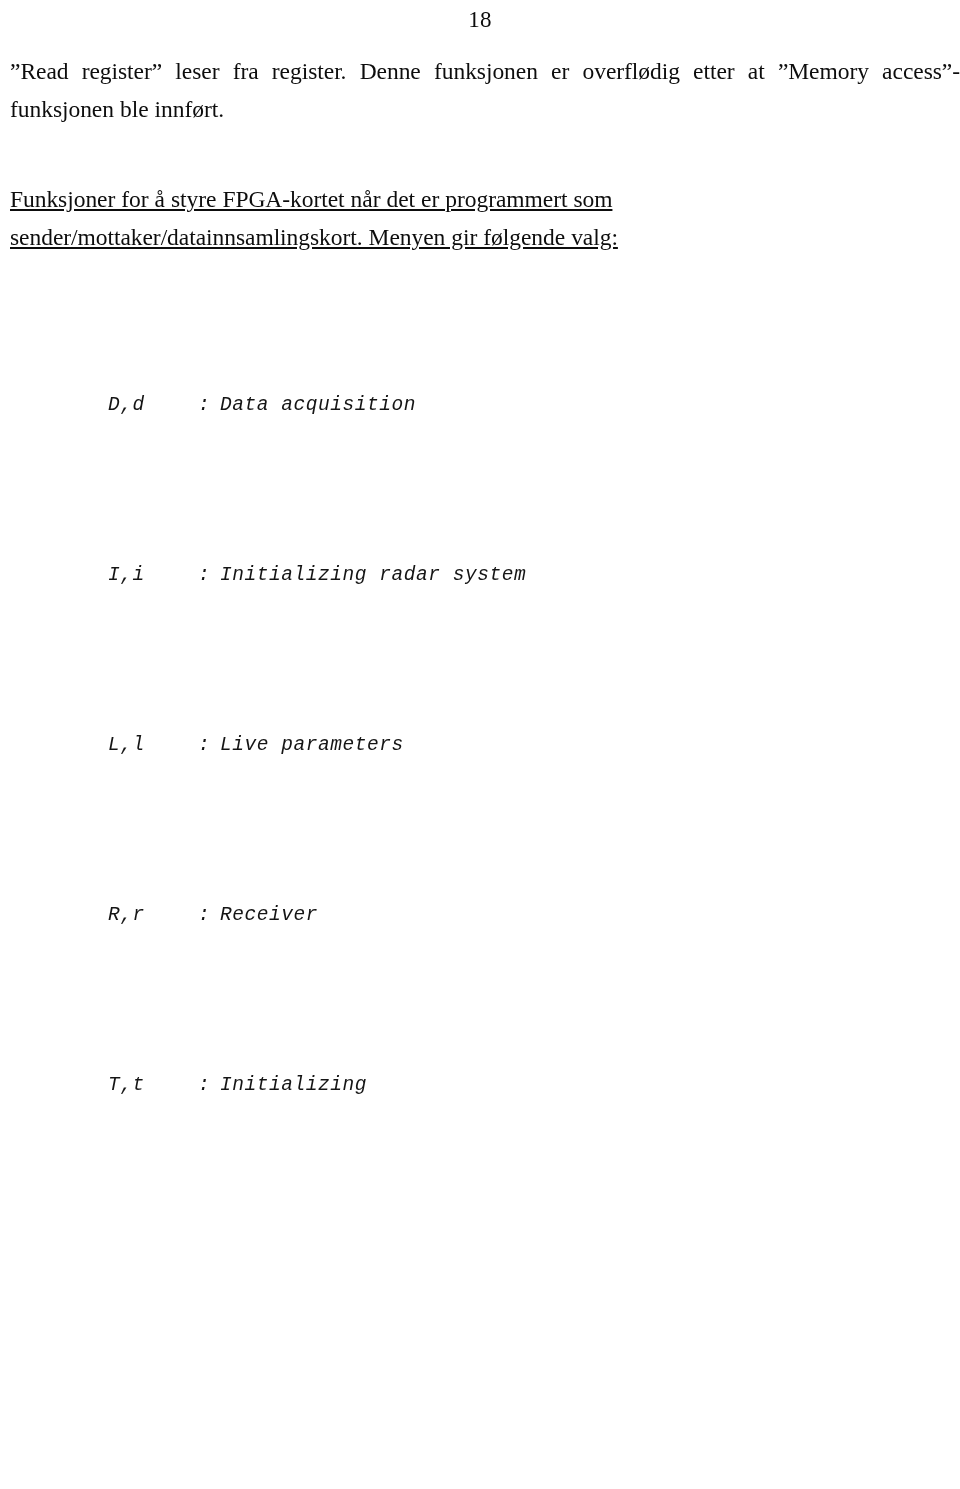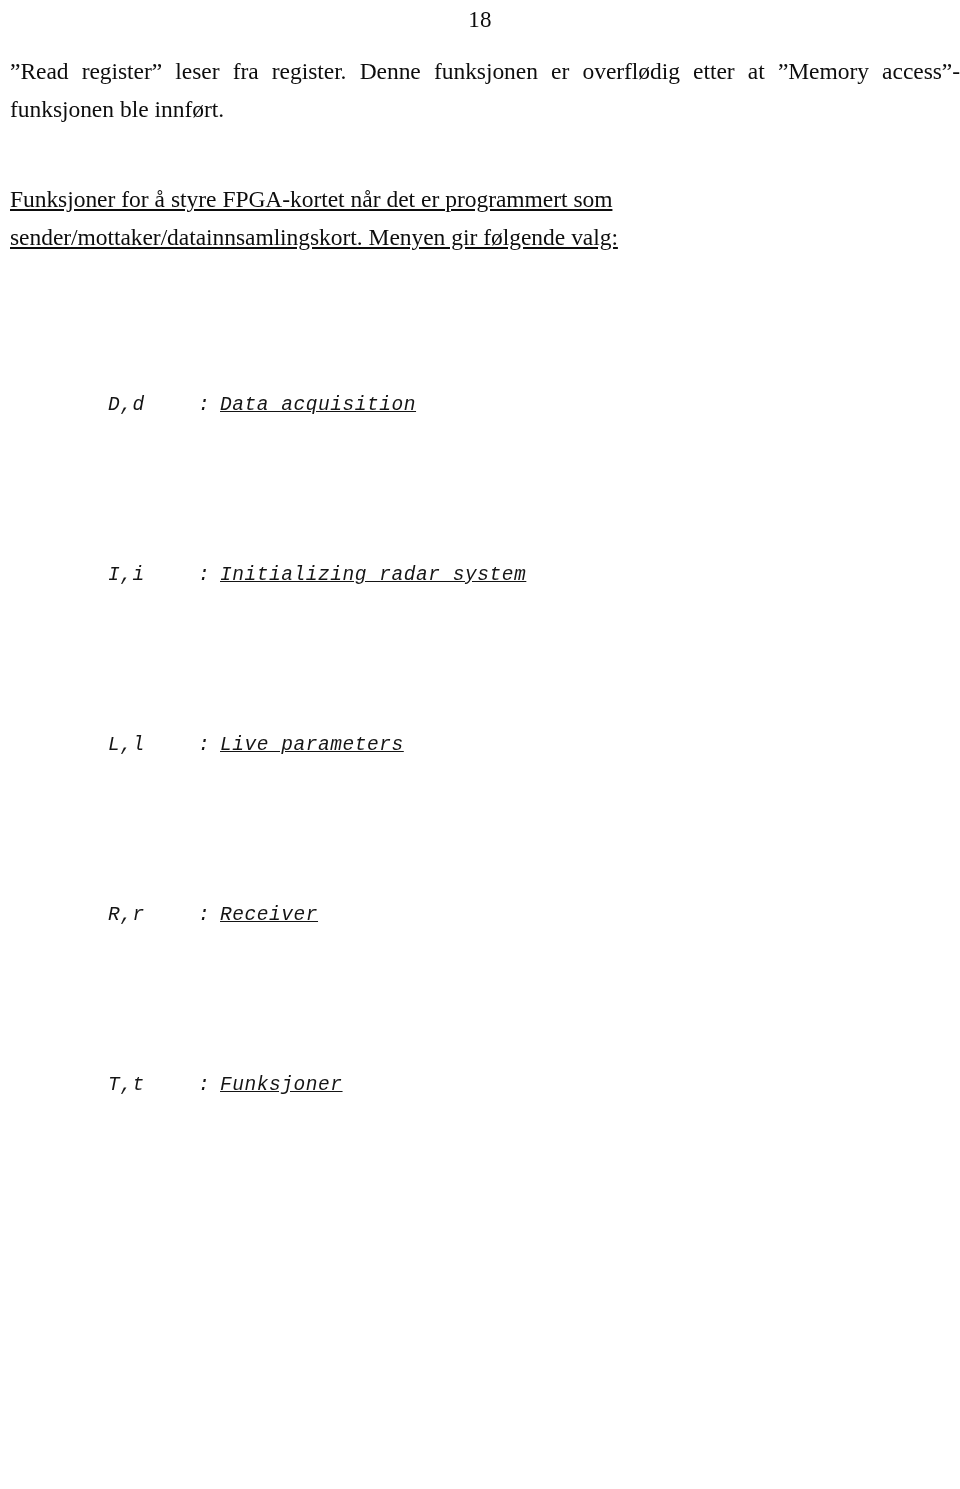--- a/index.html
+++ b/index.html
@@ -75,21 +75,21 @@
   }
   .menu-row { display: block; }
   .menu-row .key {
     display: inline-block;
     width: 90px;
   }
   .menu-row .colon {
     display: inline-block;
     width: 22px;
   }
-  .menu-row .desc { display: inline-block; text-decoration: underline; }
+  .menu-row .desc { display: inline-block; }
 </style>
 </head>
 <body>
 
 <div class="page">
 
   <div class="page-number">18</div>
 
   <div class="content">
 
@@ -111,20 +111,20 @@
       <div class="menu-row">
         <span class="key">I,i</span><span class="colon">:</span><span class="desc">Initializing radar system</span>
       </div>
       <div class="menu-row">
         <span class="key">L,l</span><span class="colon">:</span><span class="desc">Live parameters</span>
       </div>
       <div class="menu-row">
         <span class="key">R,r</span><span class="colon">:</span><span class="desc">Receiver</span>
       </div>
       <div class="menu-row">
-        <span class="key">T,t</span><span class="colon">:</span><span class="desc">Funksjoner</span>
+        <span class="key">T,t</span><span class="colon">:</span><span class="desc">Initializing</span>
       </div>
       
       
     </div>
 
   </div>
 </div>
 
 </body></html>

